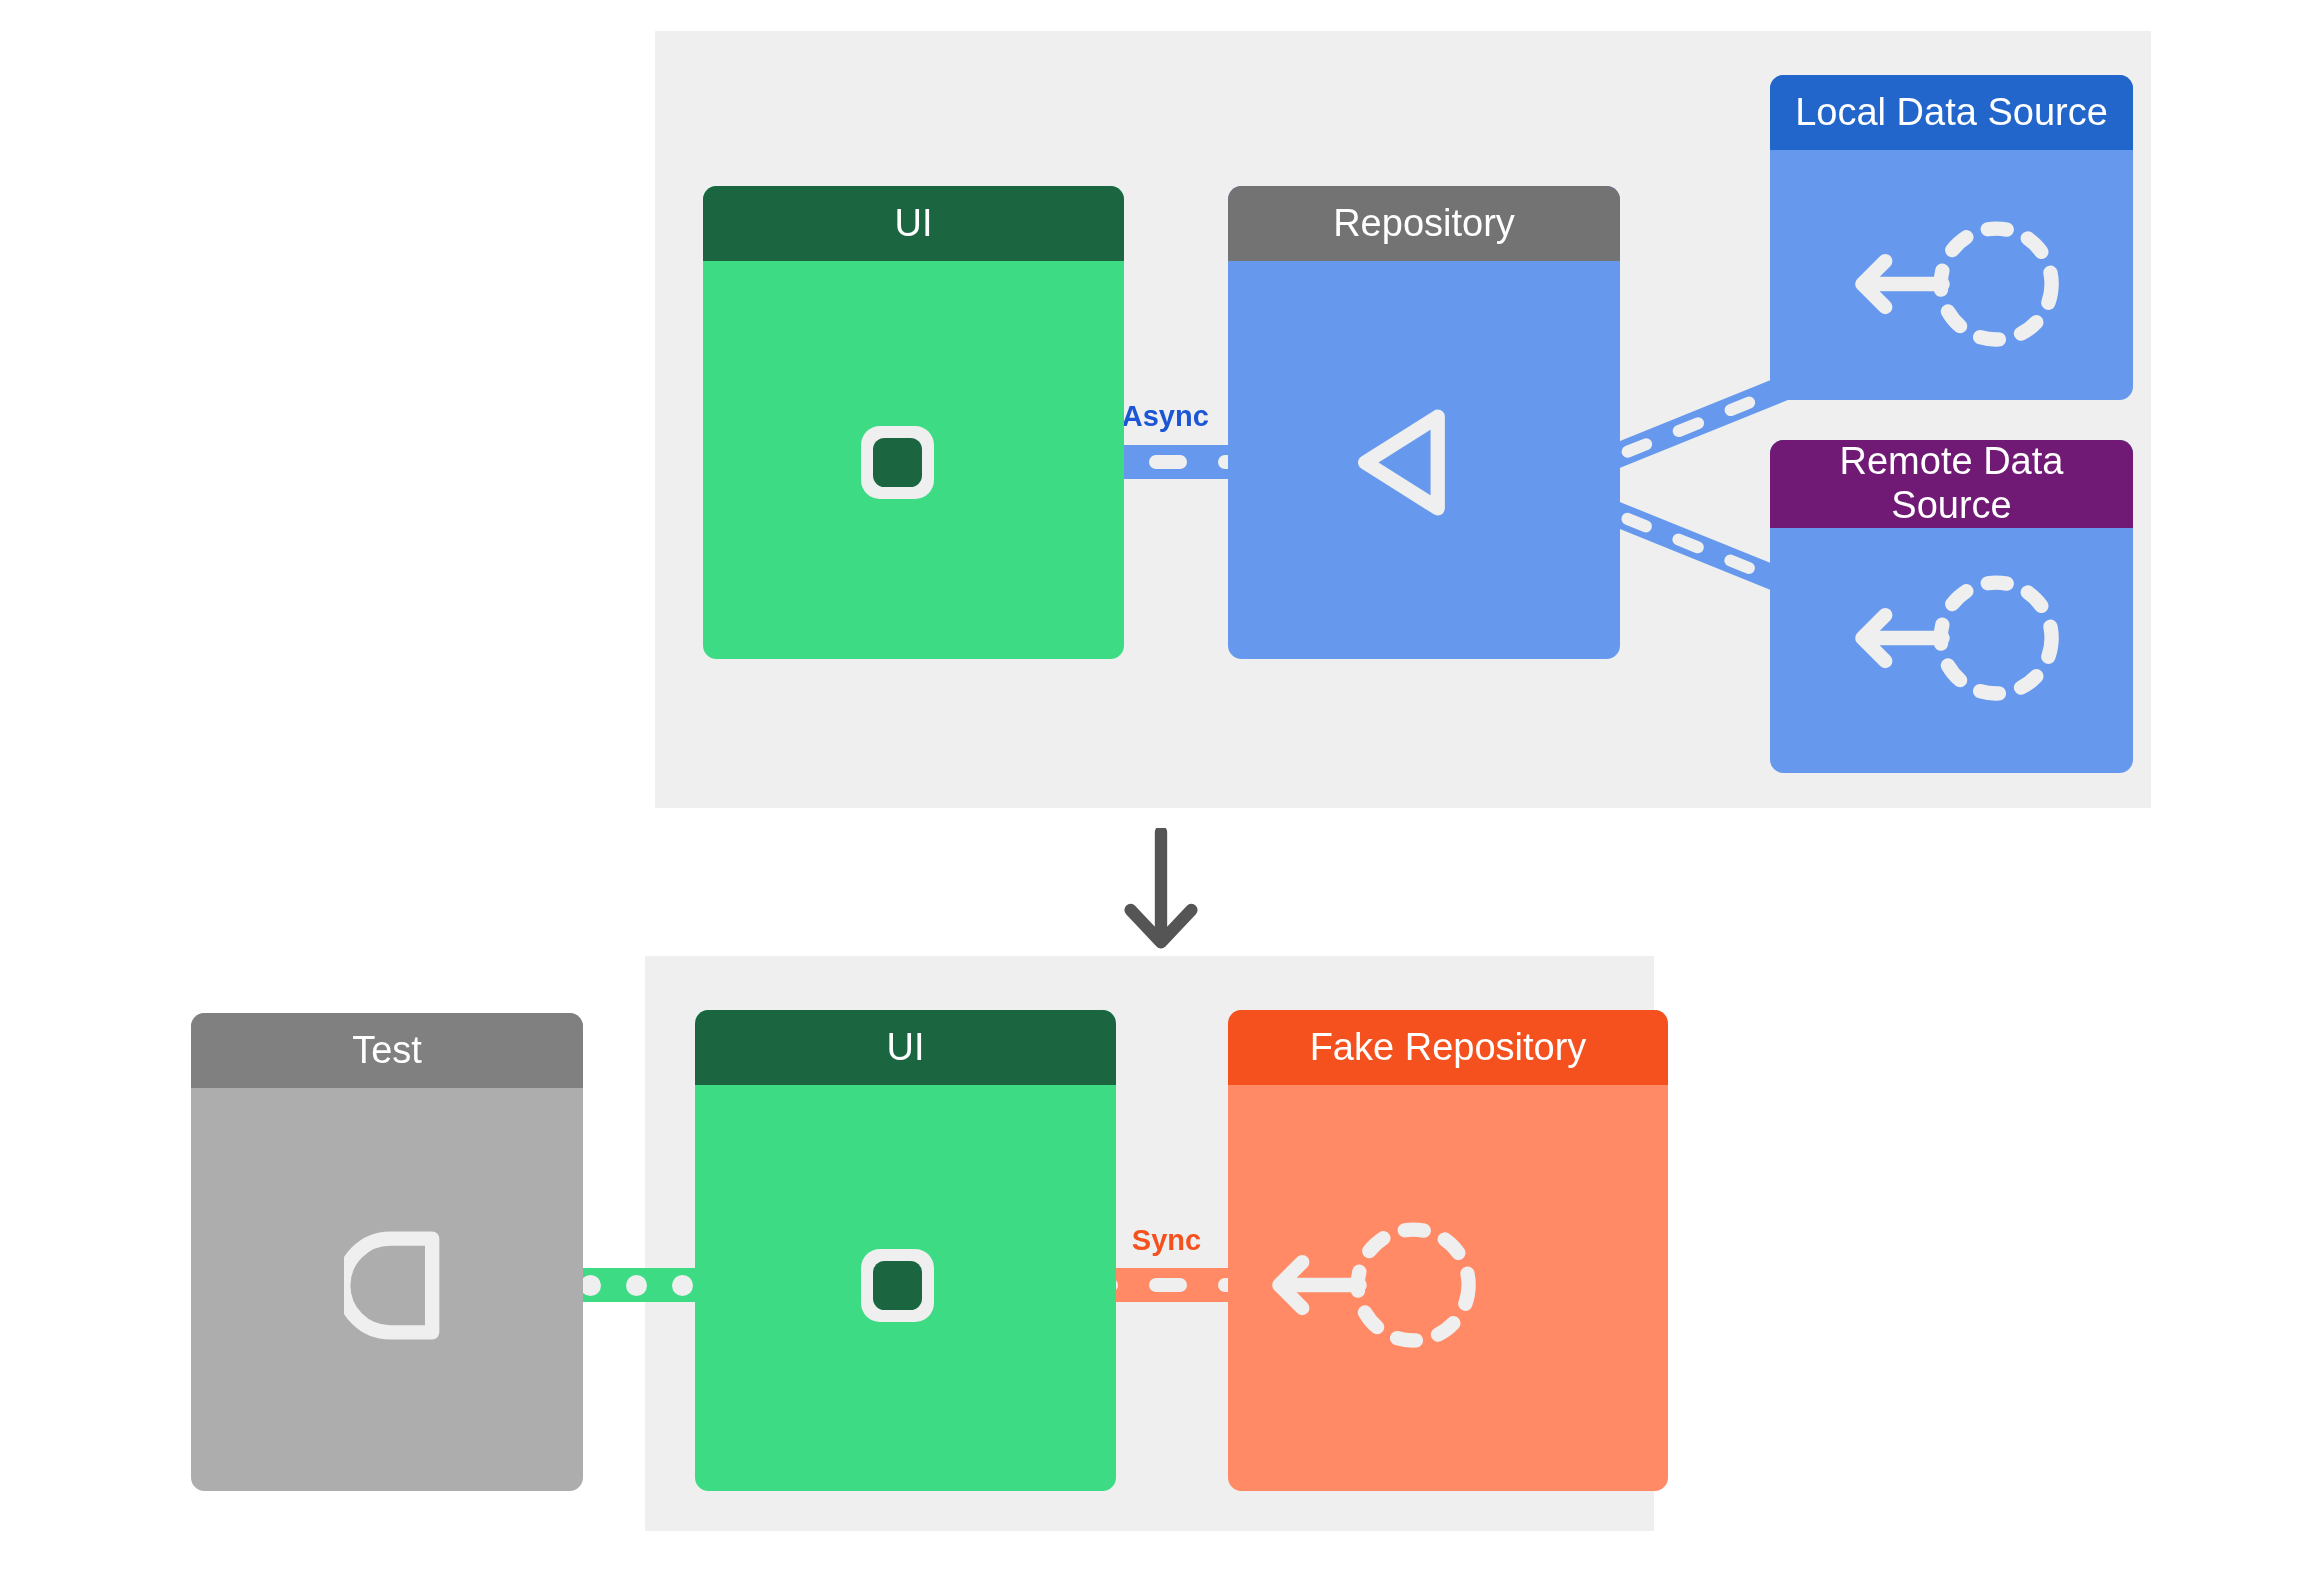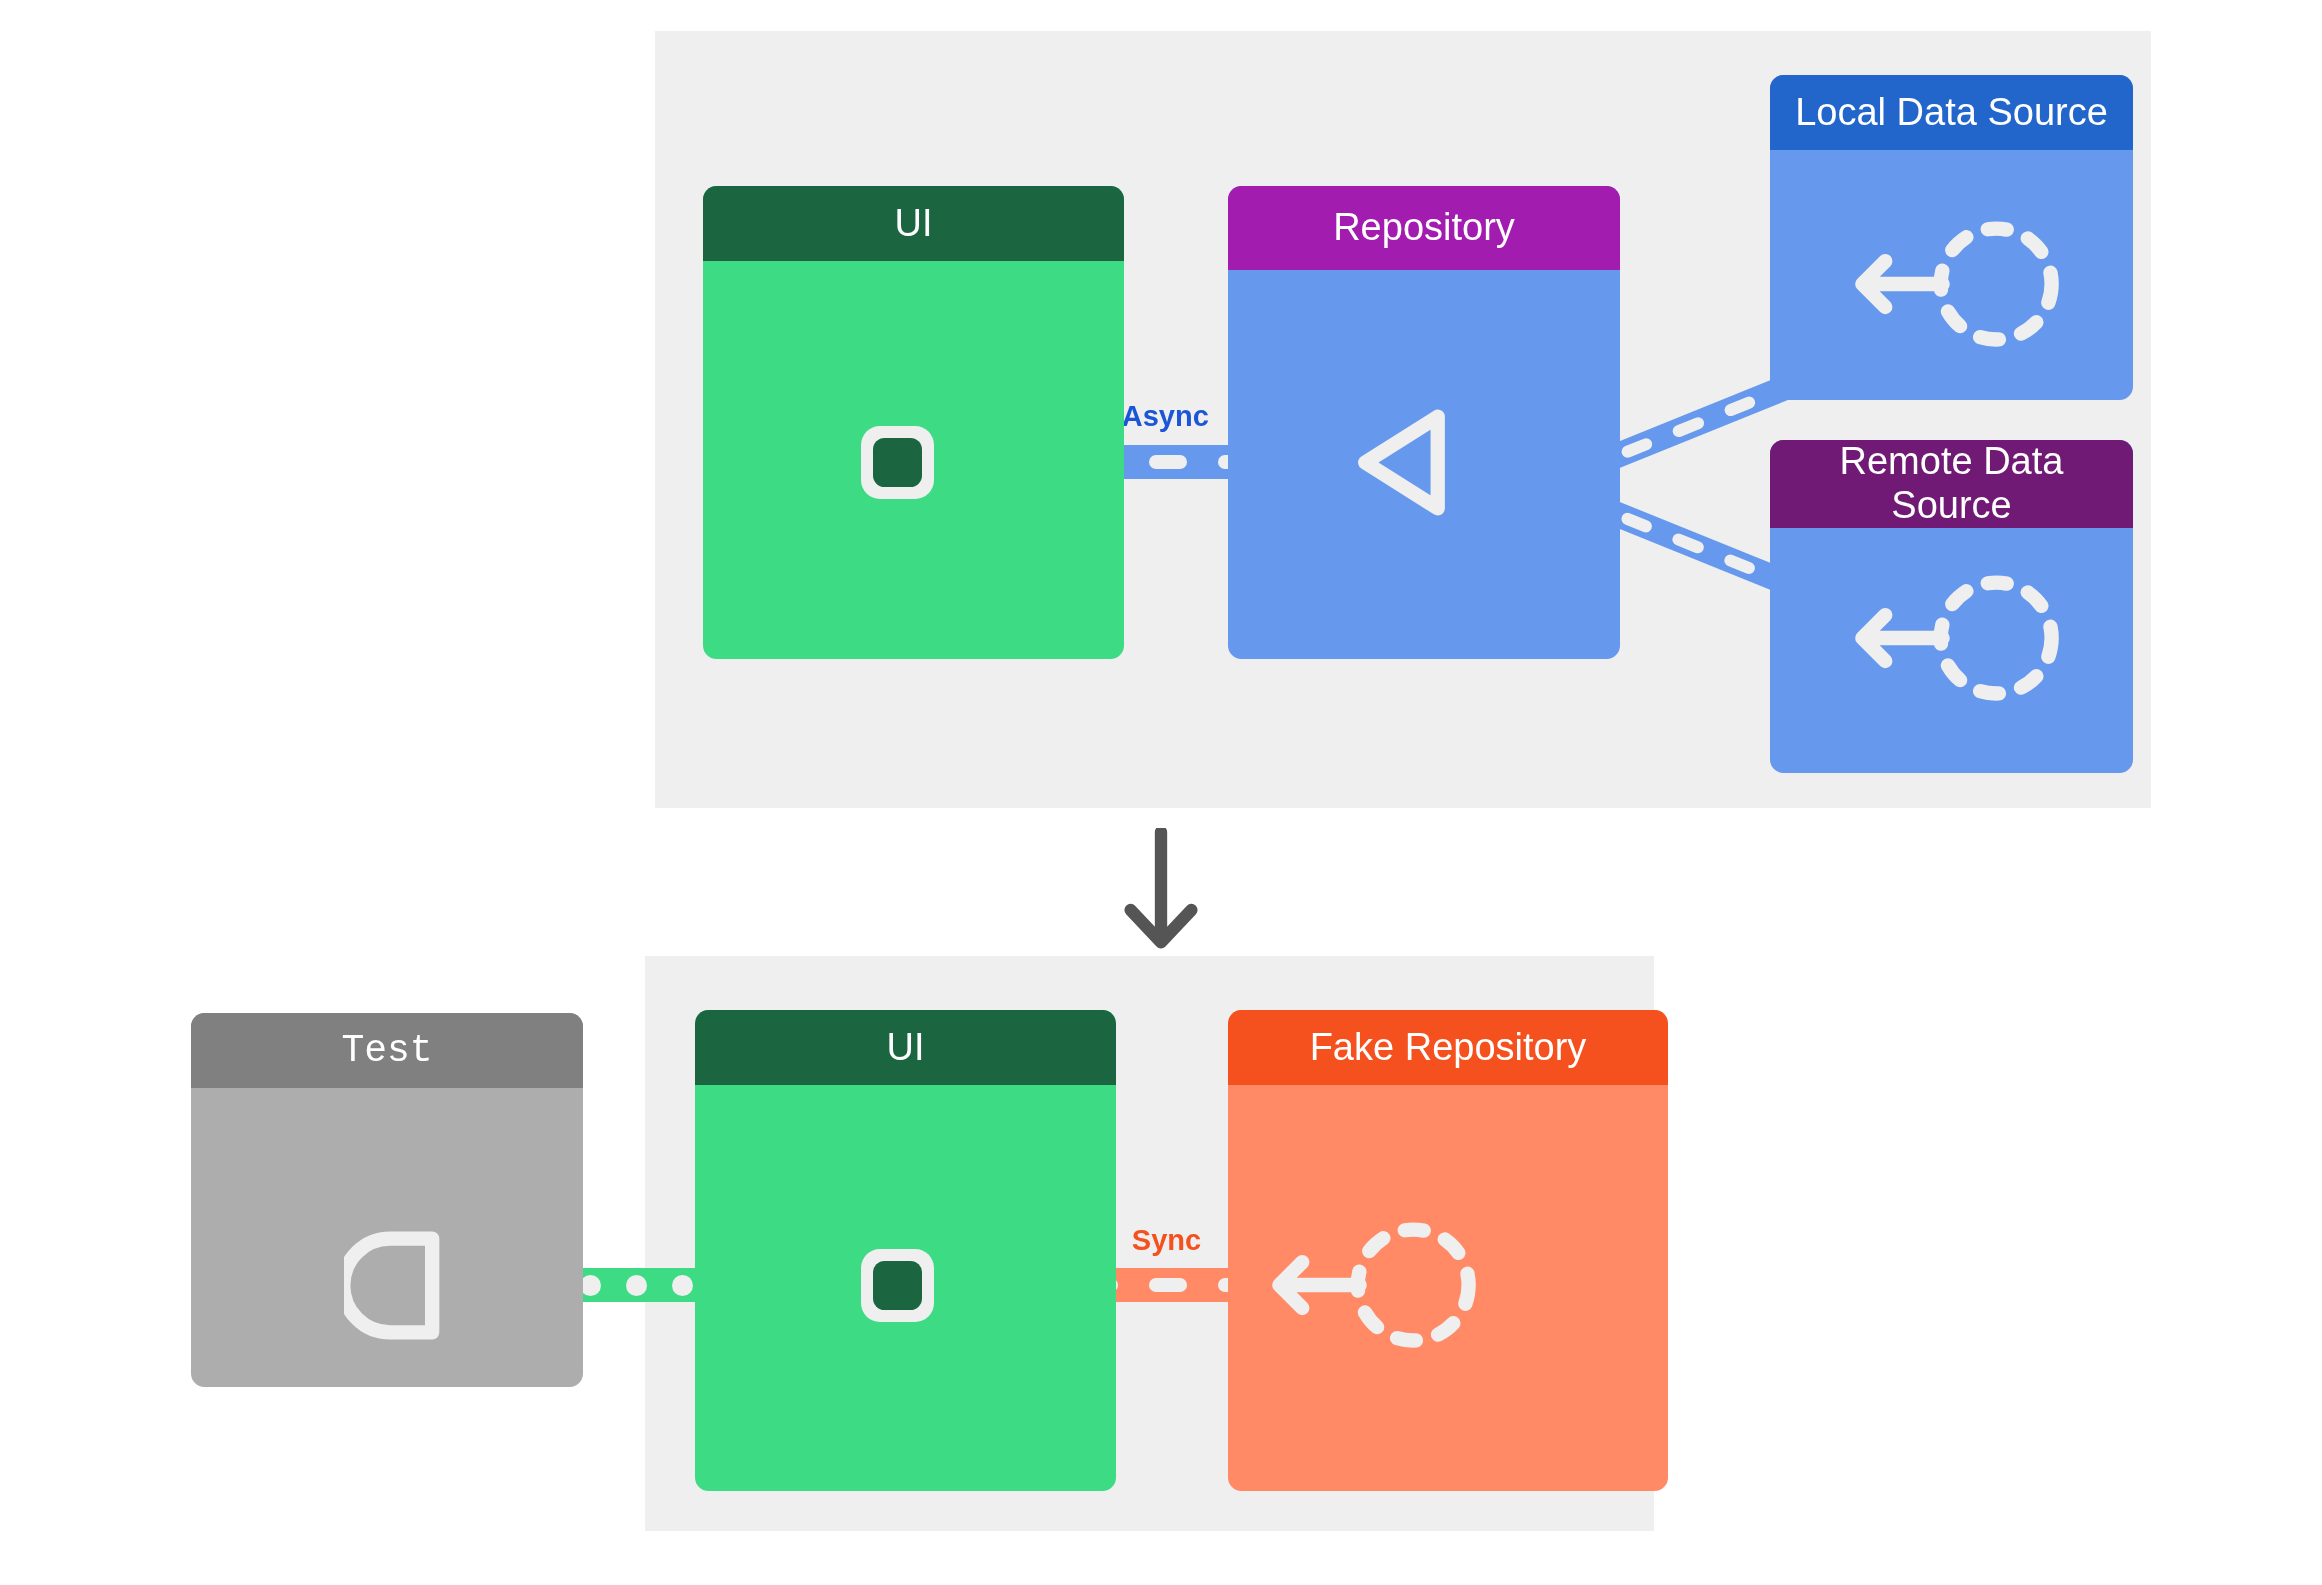--- a/index.html
+++ b/index.html
@@ -83,21 +83,21 @@
       <span>UI</span>
     </div>
     <div class="card-body" style="height:399px;"></div>
   </div>
 
   <div class="plug" style="left:861px;top:426px;width:73px;height:73px;padding:12.4px;box-sizing:border-box;">
     <div class="plug-inner"></div>
   </div>
 
   <div class="card" style="left:1228px;top:186px;width:392px;height:473px;background:#6699EE;">
-    <div class="card-header" style="height:84px;background:#a21caf;">
+    <div class="card-header" style="height:75px;background:#737373;">
       <span>Repository</span>
     </div>
     <div class="card-body" style="height:399px;"></div>
   </div>
 
   <svg class="tri" style="left:1348px;top:405px;width:105px;height:115px;" viewBox="0 0 110 120">
     <path d="M94 12 L94 108 L18 60 Z" fill="none" stroke="#EFEFEF" stroke-width="15" stroke-linejoin="round" stroke-linecap="round"></path>
   </svg>
 
   <div class="card" style="left:1770px;top:75px;width:363px;height:325px;background:#6699EE;">
@@ -147,21 +147,21 @@
   <div class="dash-row" style="left:942px;top:1268px;height:34px;gap:31px;">
     <div class="dash" style="width:38px;height:13.4px;"></div>
     <div class="dash" style="width:38px;height:13.4px;"></div>
     <div class="dash" style="width:38px;height:13.4px;"></div>
     <div class="dash" style="width:38px;height:13.4px;"></div>
     <div class="dash" style="width:38px;height:13.4px;"></div>
   </div>
 
   <div class="label" style="left:1128px;top:1224px;color:#F4511E;">Sync</div>
 
-  <div class="card" style="left:191px;top:1013px;width:392px;height:374px;background:#ADADAD;font-family:Liberation Mono, monospace;">
+  <div class="card" style="left:191px;top:1013px;width:392px;height:478px;background:#ADADAD;">
     <div class="card-header" style="height:75px;background:#808080;">
       <span>Test</span>
     </div>
     <div class="card-body" style="height:403px;"></div>
   </div>
 
   <svg class="socket" style="left:344px;top:1231px;width:96px;height:109px;" viewBox="0 0 100 114">
     <path d="M92 8 L48 8 A49 49 0 0 0 48 106 L92 106 Z" fill="none" stroke="#EFEFEF" stroke-width="15" stroke-linejoin="round" stroke-linecap="butt"></path>
   </svg>
 

